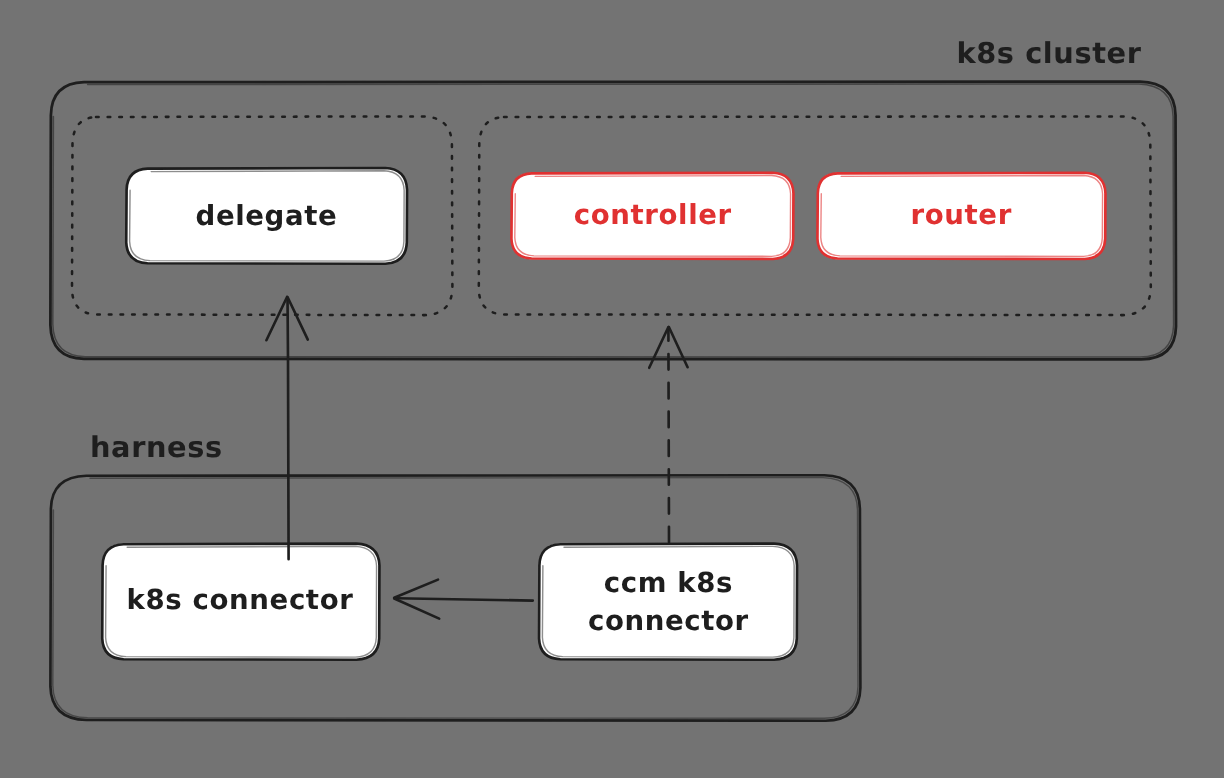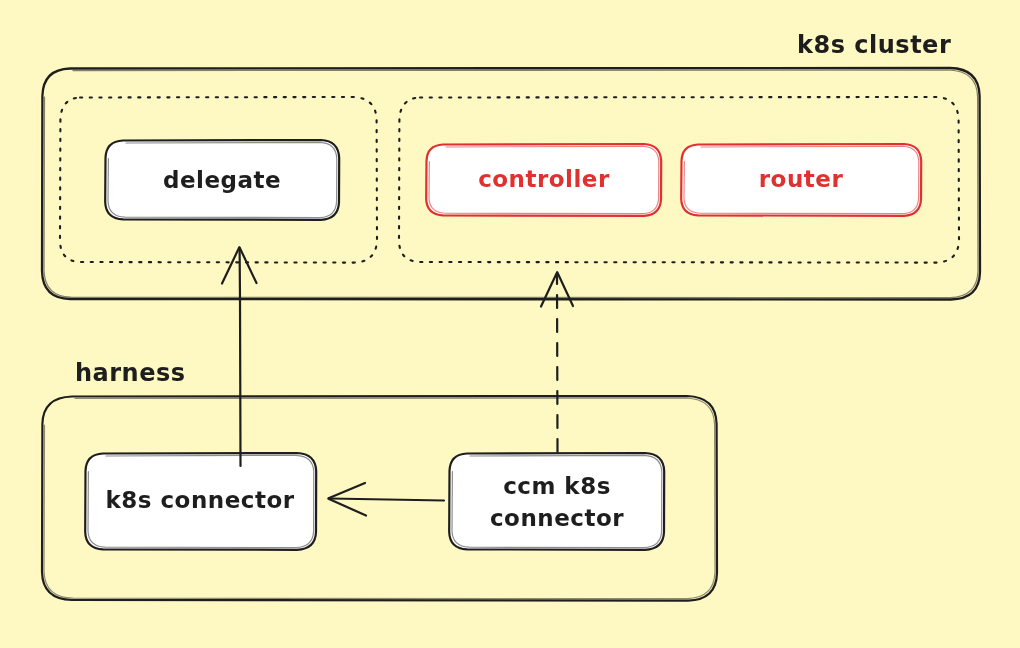--- a/index.html
+++ b/index.html
@@ -7,21 +7,21 @@
     padding: 0;
     background: #ffffff;
   }
   body {
     font-family: "DejaVu Sans", sans-serif;
   }
   #canvas {
     position: relative;
     width: 1020px;
     height: 648px;
-    background: #fef9c3;
+    background: #737373;
     overflow: hidden;
   }
   #scene {
     position: absolute;
     left: 0;
     top: 0;
     width: 1020px;
     height: 648px;
   }
   .hand-text {

